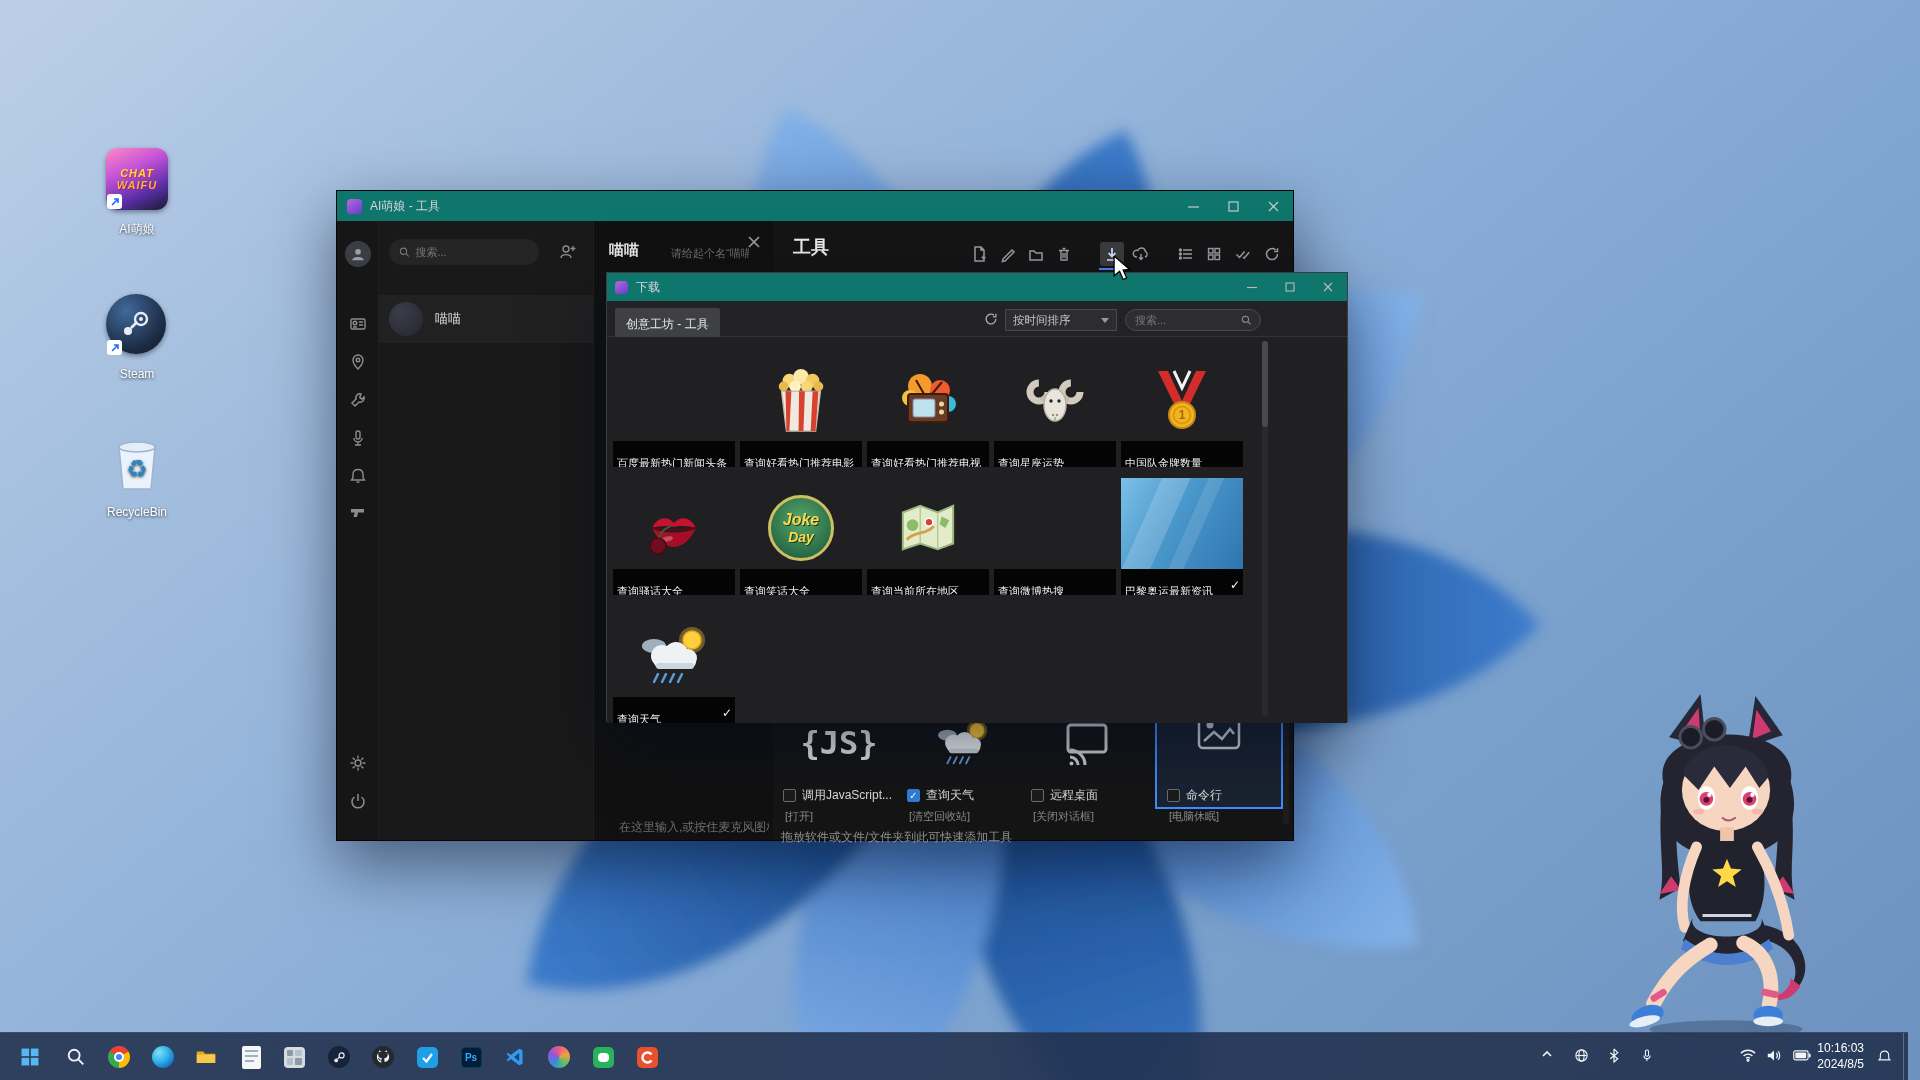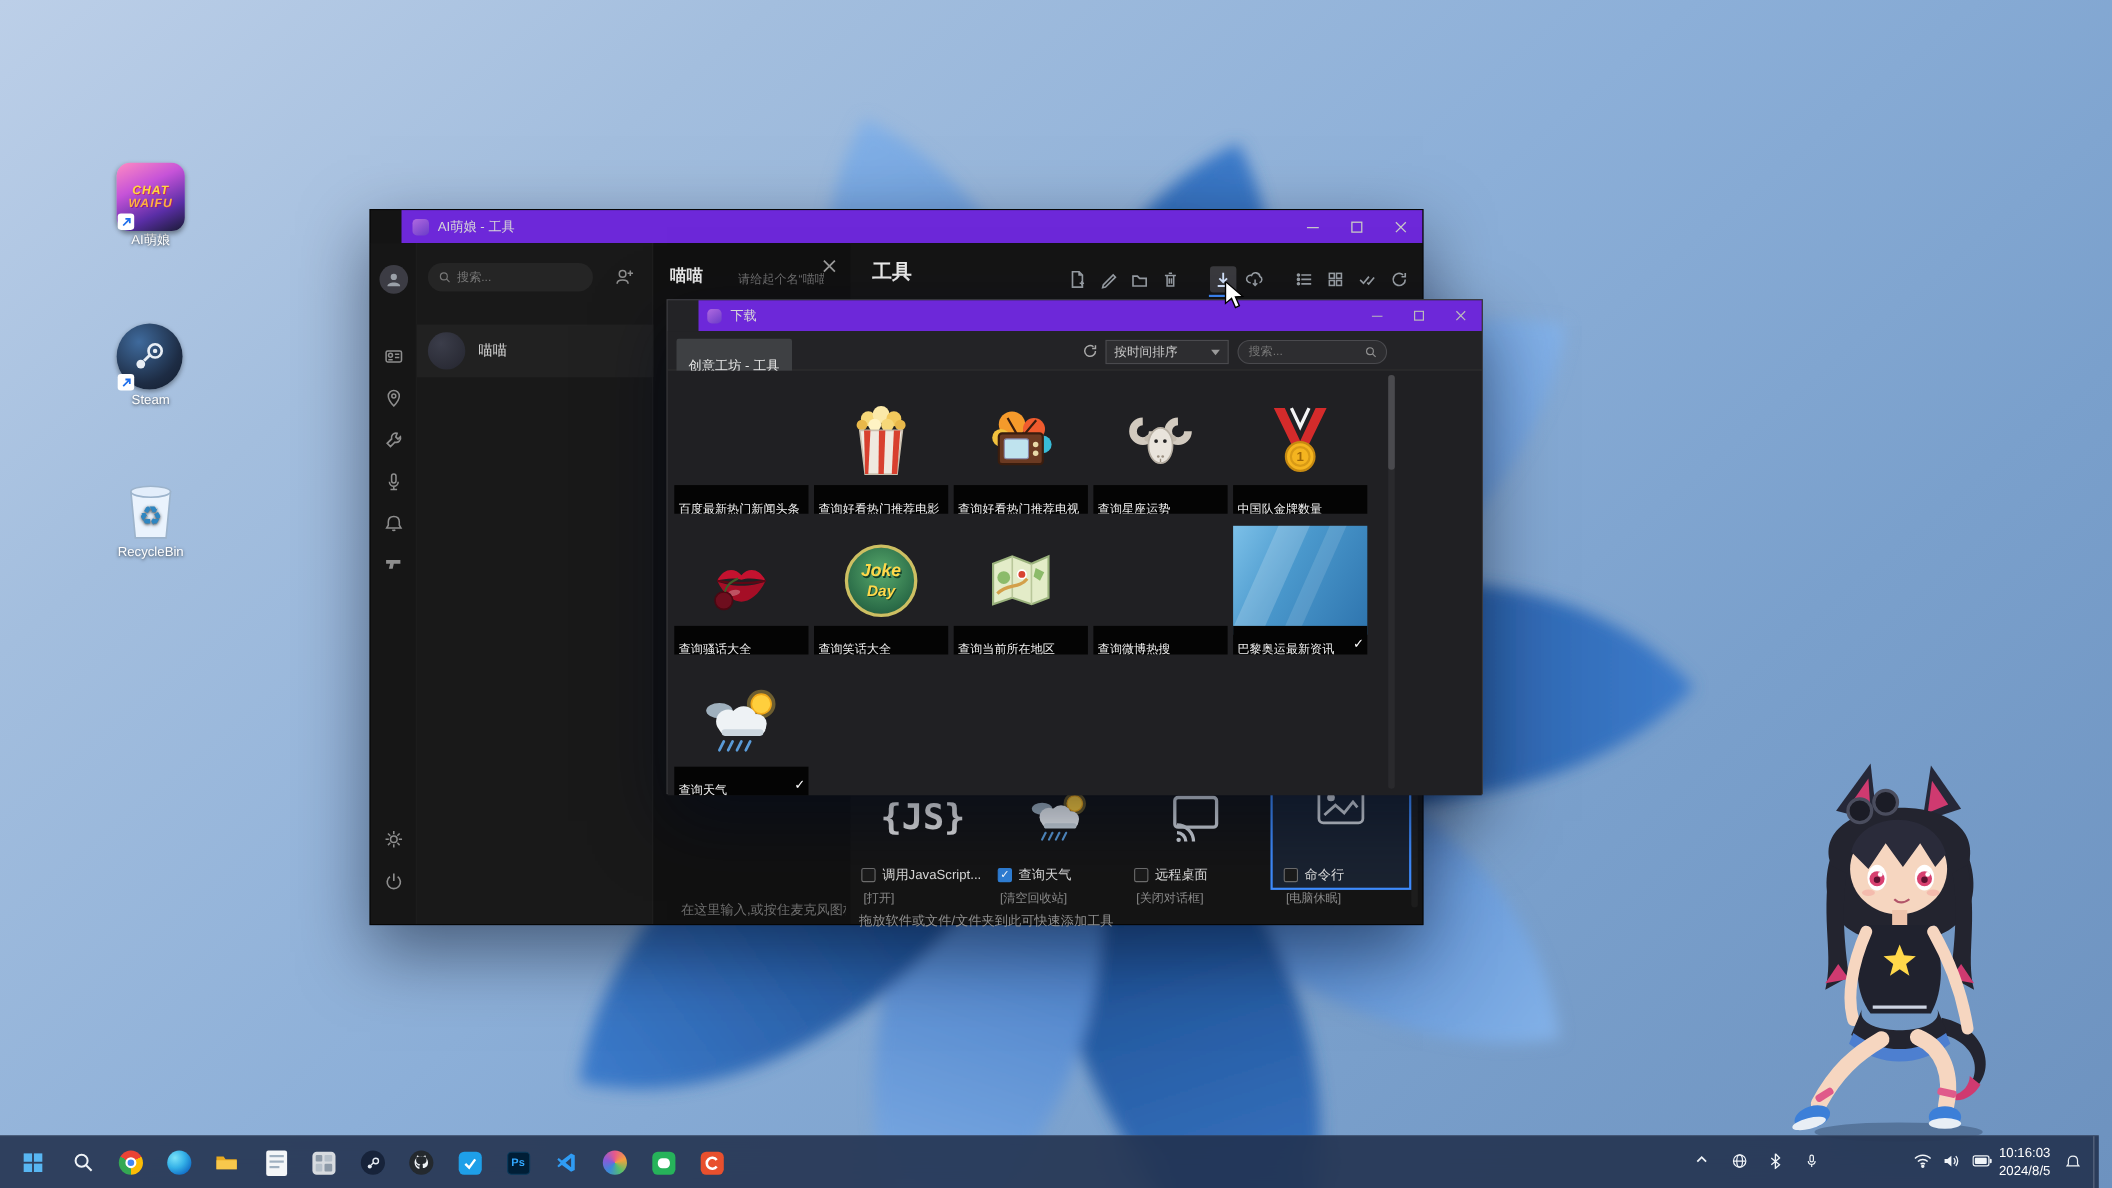--- a/index.html
+++ b/index.html
@@ -5,31 +5,31 @@
   *{box-sizing:border-box;margin:0;padding:0;}
   html,body{width:1920px;height:1080px;overflow:hidden;}
   body{font-family:"Liberation Sans","DejaVu Sans",sans-serif;background:#7aa0cc;position:relative;}
   .abs{position:absolute;}
   svg{display:block;}
 
   
   .wallpaper{inset:0;background:linear-gradient(140deg,#bccfe8 0%,#a3bede 22%,#8cafd8 48%,#7aa0cc 72%,#6d92bf 100%);}
 
   
-  .dicon{width:120px;display:flex;flex-direction:column;align-items:center;gap:0;color:#fff;font-size:12px;text-shadow:0 1px 3px rgba(0,0,0,.75);cursor:default;}
+  .dicon{width:120px;display:flex;flex-direction:column;align-items:center;gap:11px;color:#fff;font-size:12px;text-shadow:0 1px 3px rgba(0,0,0,.75);cursor:default;}
   .dicon .art{width:62px;height:62px;position:relative;}
   .shortcut{position:absolute;left:1px;bottom:1px;width:15px;height:15px;background:#fff;border-radius:3px;display:flex;align-items:center;justify-content:center;}
   .aiart{width:62px;height:62px;border-radius:12px;background:linear-gradient(155deg,#ff8ac2 0%,#c653d8 35%,#5a2ea6 70%,#191a33 100%);display:flex;flex-direction:column;align-items:center;justify-content:center;box-shadow:0 2px 5px rgba(0,0,0,.4);}
   .aiart .t1{font-size:11px;font-weight:bold;font-style:italic;color:#ffd83e;text-shadow:1px 1px 0 #c22b6e;letter-spacing:1px;}
   .aiart .t2{font-size:11px;font-weight:bold;font-style:italic;color:#ffb03e;text-shadow:1px 1px 0 #8a1f8e;letter-spacing:1px;}
   .steamart{width:60px;height:60px;border-radius:50%;background:radial-gradient(circle at 34% 28%,#3f6a9c,#1d2c44 65%,#121b2b);box-shadow:0 2px 5px rgba(0,0,0,.4);display:flex;align-items:center;justify-content:center;}
 
   
   .window{background:#141414;border:1px solid #060606;box-shadow:0 24px 60px rgba(0,10,30,.5);}
-  .titlebar{height:30px;background:#6d28d9;display:flex;align-items:center;position:relative;margin-left:28px;}
+  .titlebar{height:30px;background:#0f766e;display:flex;align-items:center;position:relative;}
   .titlebar .appico{width:15px;height:15px;border-radius:4px;margin:0 8px 0 10px;background:linear-gradient(145deg,#b06ae0,#6a3cc8);}
   .titlebar .ttxt{font-size:12px;color:#d6d6d8;}
   .wctl{position:absolute;top:0;height:100%;display:flex;align-items:center;justify-content:center;}
 
   .glabel{position:absolute;left:0;right:0;bottom:0;height:18px;background:#040404;color:#f2f2f2;font-size:11px;line-height:18px;padding:13px 4px;white-space:nowrap;overflow:hidden;}
   .gcheck{position:absolute;right:3px;bottom:1px;color:#fff;font-size:12px;font-weight:bold;}
 
   .chipbox{width:13px;height:13px;border:1px solid #6e6e6e;border-radius:2px;background:#1b1b1b;display:inline-flex;align-items:center;justify-content:center;flex:none;}
   .chipbox.on{background:#2f7fd6;border-color:#2f7fd6;color:#fff;font-size:10px;font-weight:bold;}
 
@@ -448,21 +448,21 @@
         </svg>
       </div>
     <div class="wctl" style="right:0;width:38px">
         <svg width="10" height="10">
           <path d="M1,1 L9,9 M9,1 L1,9" stroke="#bbb" stroke-width="1.1"></path>
         </svg>
       </div>
   </div>
 
   <div class="abs" style="left:0;top:28px;width:100%;height:36px;background:#232326;border-bottom:1px solid #333"></div>
-  <div class="abs" style="left:8px;top:35px;height:22px;padding:16px 11px;background:#3e4043;border-radius:2px;display:flex;align-items:flex-start">
+  <div class="abs" style="left:8px;top:35px;height:22px;padding:16px 11px;background:#3e4043;border-radius:2px;display:flex;align-items:center">
     <span style="font-size:12px;color:#e8e8e8">创意工坊 - 工具</span>
   </div>
   <div class="abs" style="left:376px;top:38px">
     <svg width="16" height="16" viewBox="0 0 18 18" fill="none" stroke="#a8a8a8" stroke-width="1.5">
         <path d="M14.5,9 a5.5,5.5 0 1 1 -2,-4.2 M14.5,3.2 v3.4 h-3.4"></path>
       </svg>
   </div>
   <div class="abs" style="left:398px;top:36px;width:112px;height:22px;background:#2d2d30;border:1px solid #4a4a4e;display:flex;align-items:center;padding:0 7px;justify-content:space-between">
     <span style="font-size:11.5px;color:#c8c8c8">按时间排序</span>
     <span style="width:0;height:0;border-left:4px solid transparent;border-right:4px solid transparent;border-top:5px solid #9a9a9a"></span>

